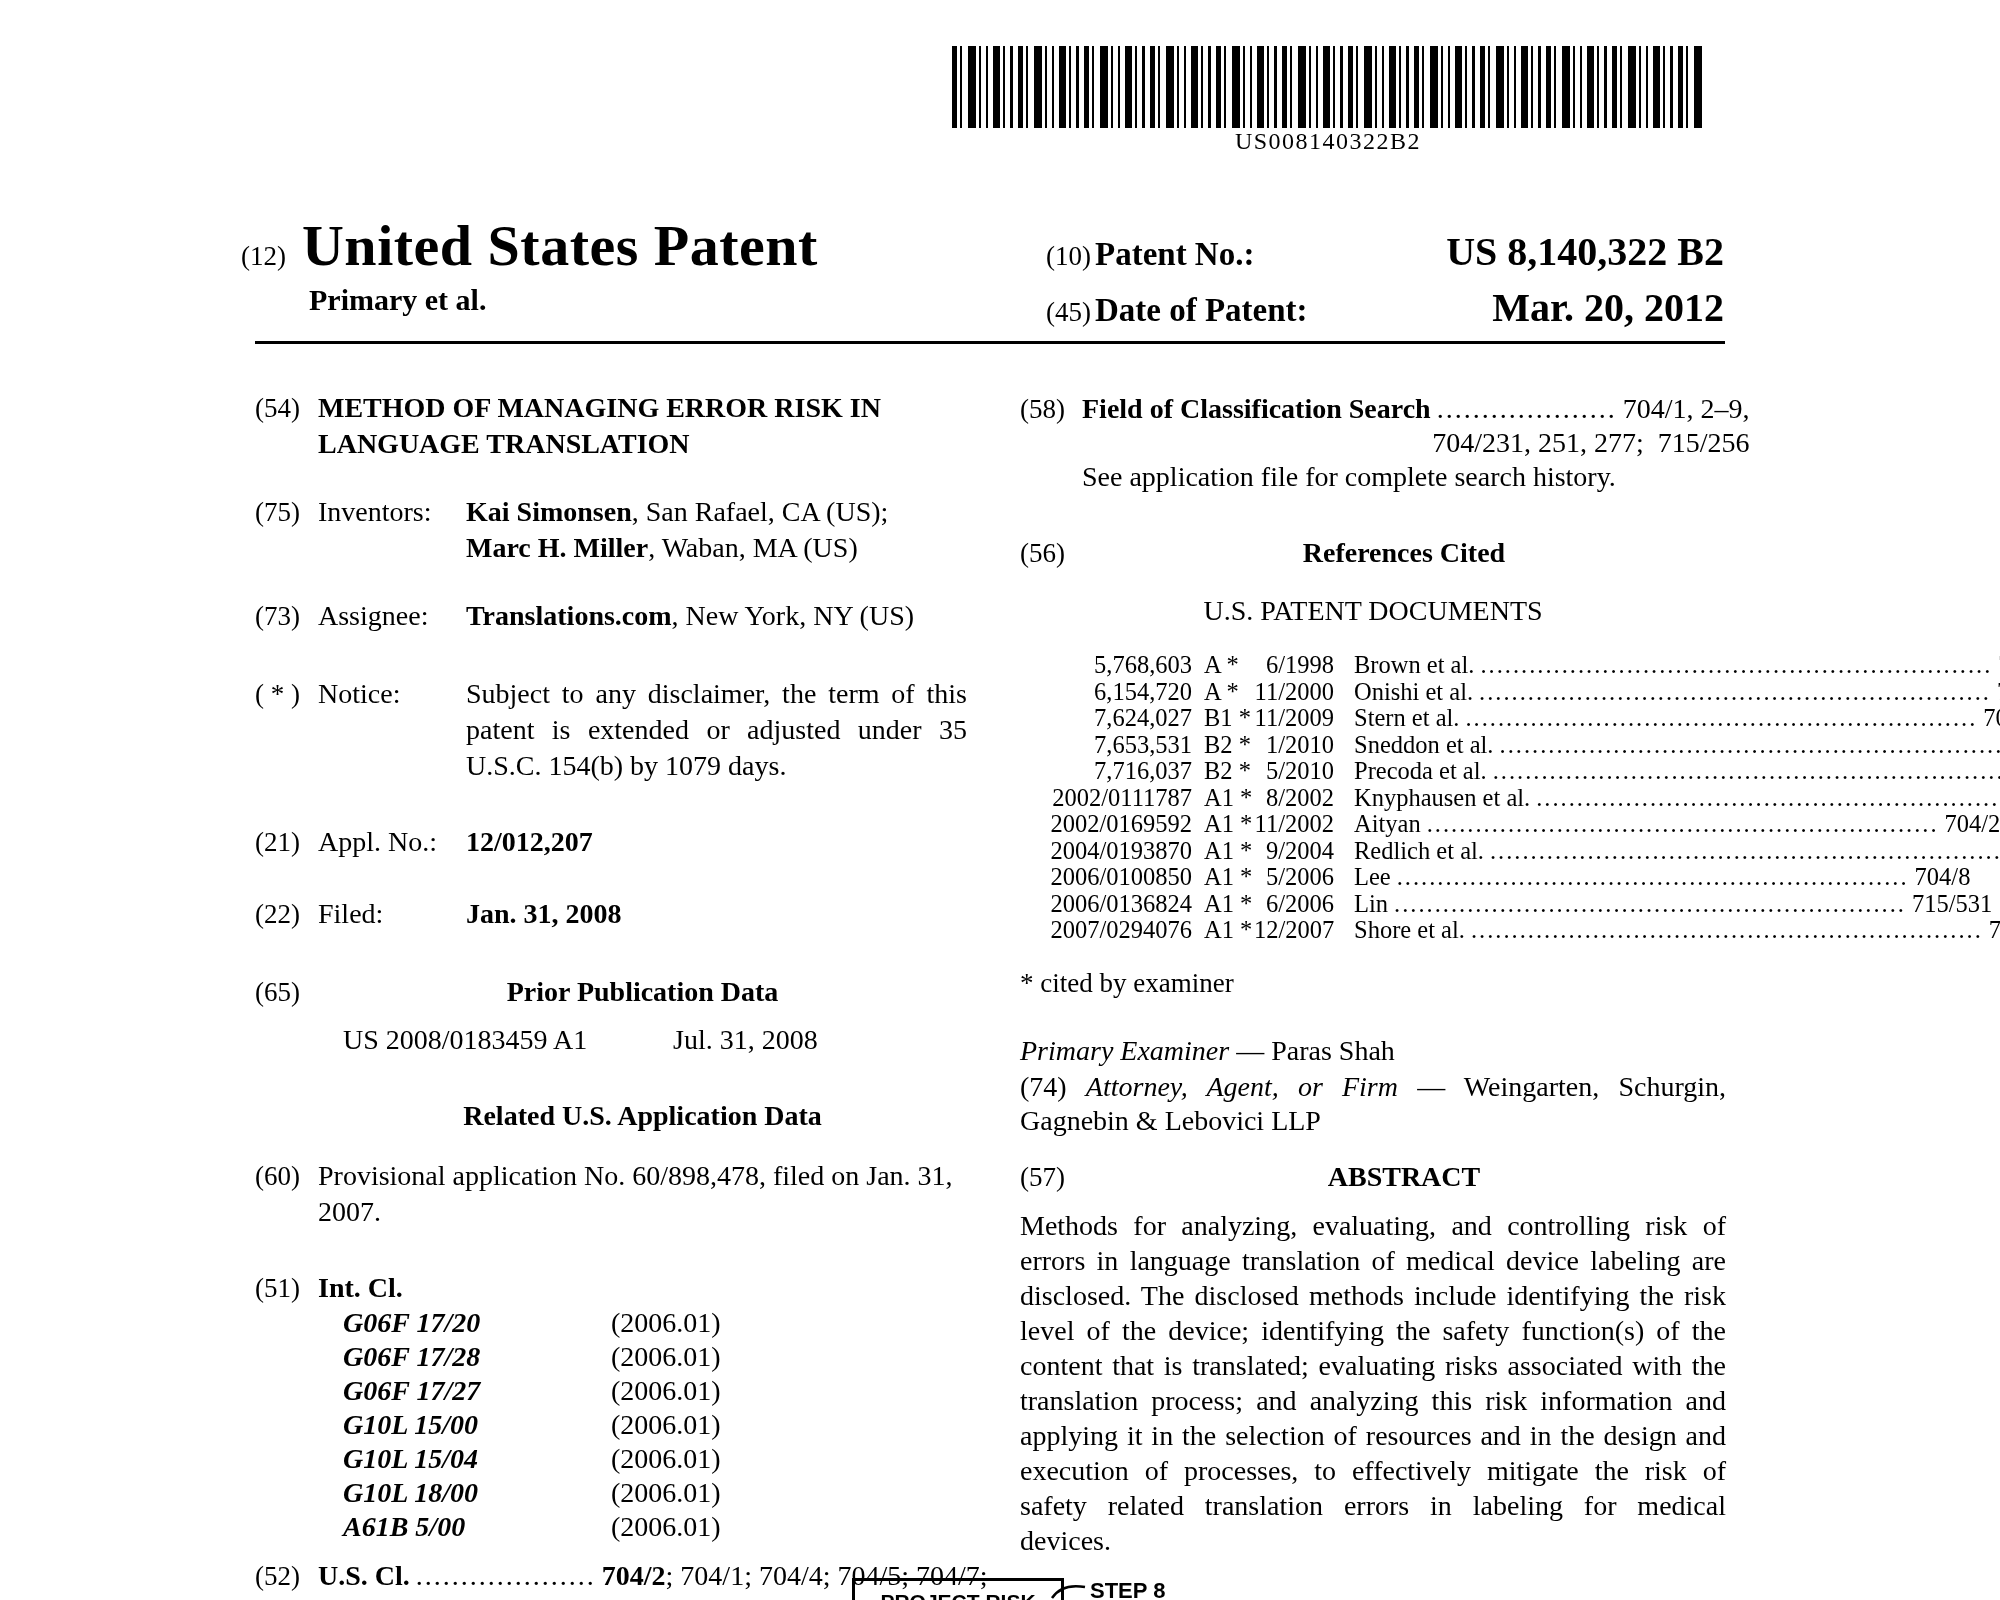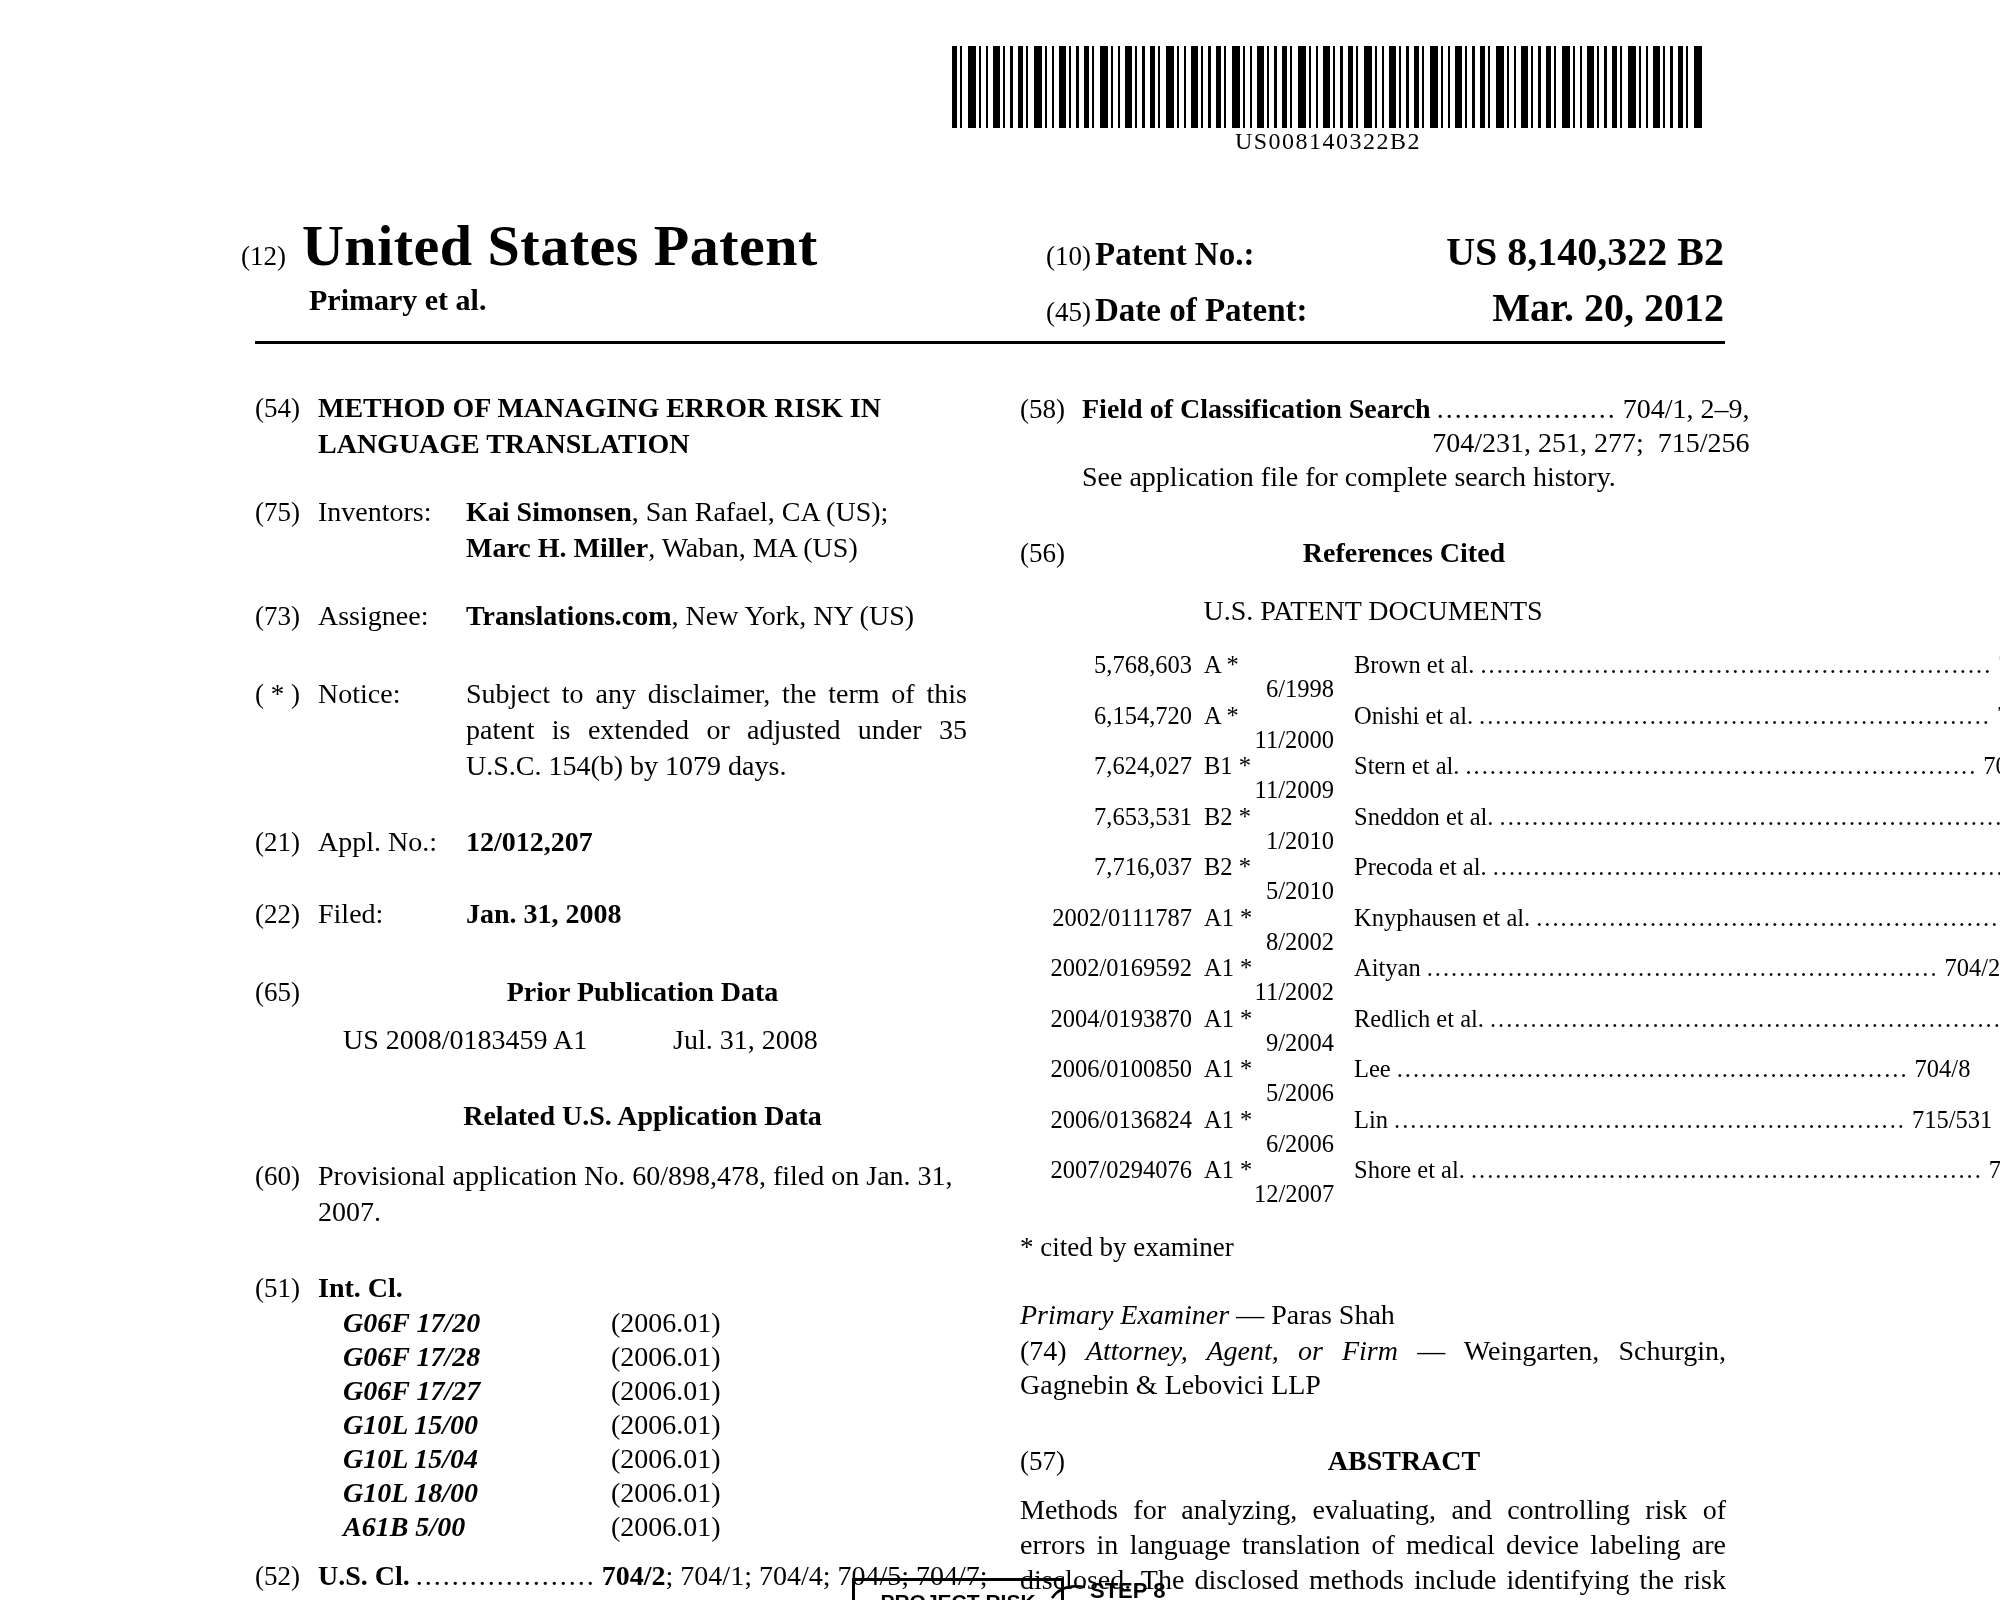--- a/index.html
+++ b/index.html
@@ -65,28 +65,28 @@
   .leadline .lead-label { white-space:nowrap; }
   .leader { flex:1; overflow:hidden; white-space:nowrap; letter-spacing:2px; padding:0 6px; }
   .lead-val { white-space:nowrap; }
   .r-align { text-align:right; }
 
   
   .refs { font-size:24.5px; line-height:26.5px; margin-bottom:22px; }
   .ref-row { display:grid; grid-template-columns:172px 62px 80px 1fr; }
   .r-num { text-align:right; }
   .r-kind { padding-left:12px; }
-  .r-date { text-align:right;margin-top:24px; }
+  .r-date { text-align:right; }
   .r-rest { display:flex; align-items:baseline; padding-left:20px; }
   .r-name { white-space:nowrap; }
   .r-cls { white-space:nowrap; }
 
   .cited { font-size:27px; margin-bottom:34px; }
   .examiner { margin-bottom:2px; }
-  .attorney { margin-bottom:42px; }
+  .attorney { margin-bottom:22px; }
   .abstract-head { display:grid; grid-template-columns:62px 1fr; margin-bottom:14px; }
   .abstract-text { text-align:justify; line-height:35px; margin-bottom:28px; }
 
   
   .diagram-box {
     position:absolute; left:852px; top:1578px; width:212px; height:60px;
     border:3px solid #000; text-align:center; padding-top:9px;
     font-family:"Liberation Sans",sans-serif; font-weight:bold; font-size:21px;
   }
   .step-label {

